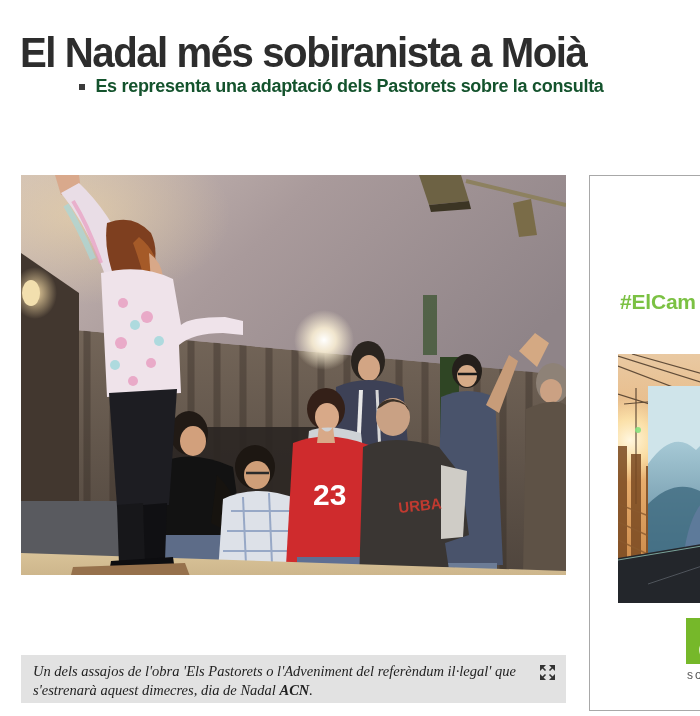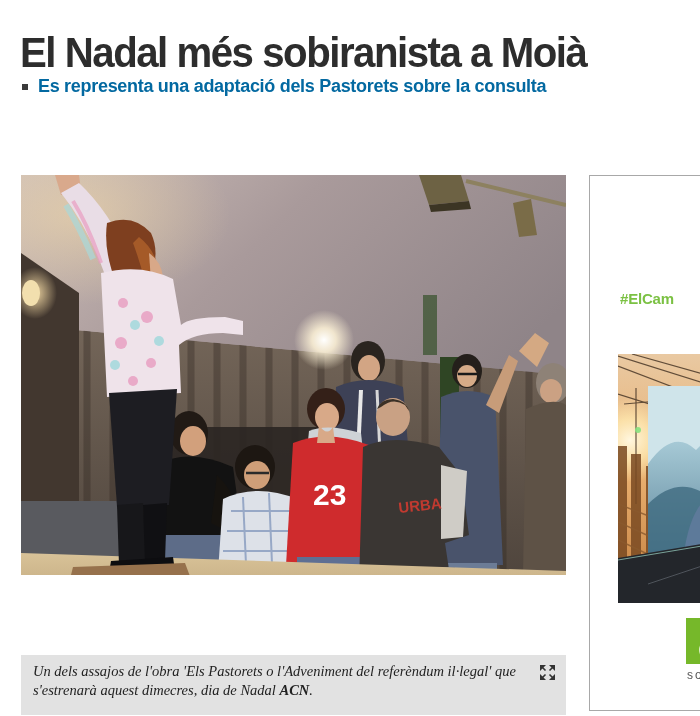--- a/index.html
+++ b/index.html
@@ -11,48 +11,48 @@
   .headline{
     position:absolute;left:20px;top:0px;width:670px;
     font-size:41px;font-weight:bold;color:#2d2d2d;
     letter-spacing:-1.5px;line-height:48px;
     transform:scale(.98,1.04);transform-origin:left top;white-space:nowrap;
   }
   
   .bullets{position:absolute;left:21px;top:76px;width:640px;list-style:none;margin:0;padding:0;}
   .bullets li{
     display:flex;align-items:center;margin-bottom:23px;
-    font-size:18px;font-weight:bold;color:#0369a1;letter-spacing:-0.3px;
+    font-size:18px;font-weight:bold;color:#14532d;letter-spacing:-0.3px;justify-content:center;
   }
   .bullet-sq{width:6px;height:6px;background:#3b3b3b;margin:1px 10px 0 1px;flex:0 0 auto;}
   
   .photo-wrap{position:absolute;left:21px;top:175px;width:545px;height:400px;overflow:hidden;background:#9a8b8d;}
   .photo-wrap svg{display:block;}
   
   .caption{
-    position:absolute;left:21px;top:655px;width:545px;height:60px;
+    position:absolute;left:21px;top:655px;width:545px;height:48px;
     background:#e2e2e2;box-sizing:border-box;padding:7px 48px 0 12px;
     font-family:"Liberation Serif",serif;font-style:italic;
     font-size:14.5px;line-height:19px;color:#222;
   }
   .caption b{font-style:italic;}
   .expand-btn{position:absolute;right:10px;top:9px;width:17px;height:17px;cursor:pointer;}
   
   .ad-box{
     position:absolute;left:589px;top:175px;width:160px;height:536px;
     background:#ffffff;border:1px solid #a8a8a8;box-sizing:border-box;
   }
   .ad-headline{
     position:absolute;left:30px;top:34px;
     font-size:25px;line-height:25px;font-weight:bold;color:#141414;
     letter-spacing:-0.5px;white-space:nowrap;
   }
   .ad-hashtag{
     position:absolute;left:30px;top:114px;
-    font-size:15px;font-weight:bold;letter-spacing:-0.2px;white-space:nowrap;
+    font-size:21px;font-weight:bold;letter-spacing:-0.2px;white-space:nowrap;
   }
   .ad-photo{position:absolute;left:28px;top:178px;width:120px;height:249px;overflow:hidden;}
   .ad-logo{position:absolute;left:96px;top:442px;width:64px;height:46px;}
   .ad-logo-text{
     position:absolute;left:97px;top:492px;font-size:12px;color:#555;
     letter-spacing:2px;white-space:nowrap;
   }
 </style>
 </head>
 <body>

